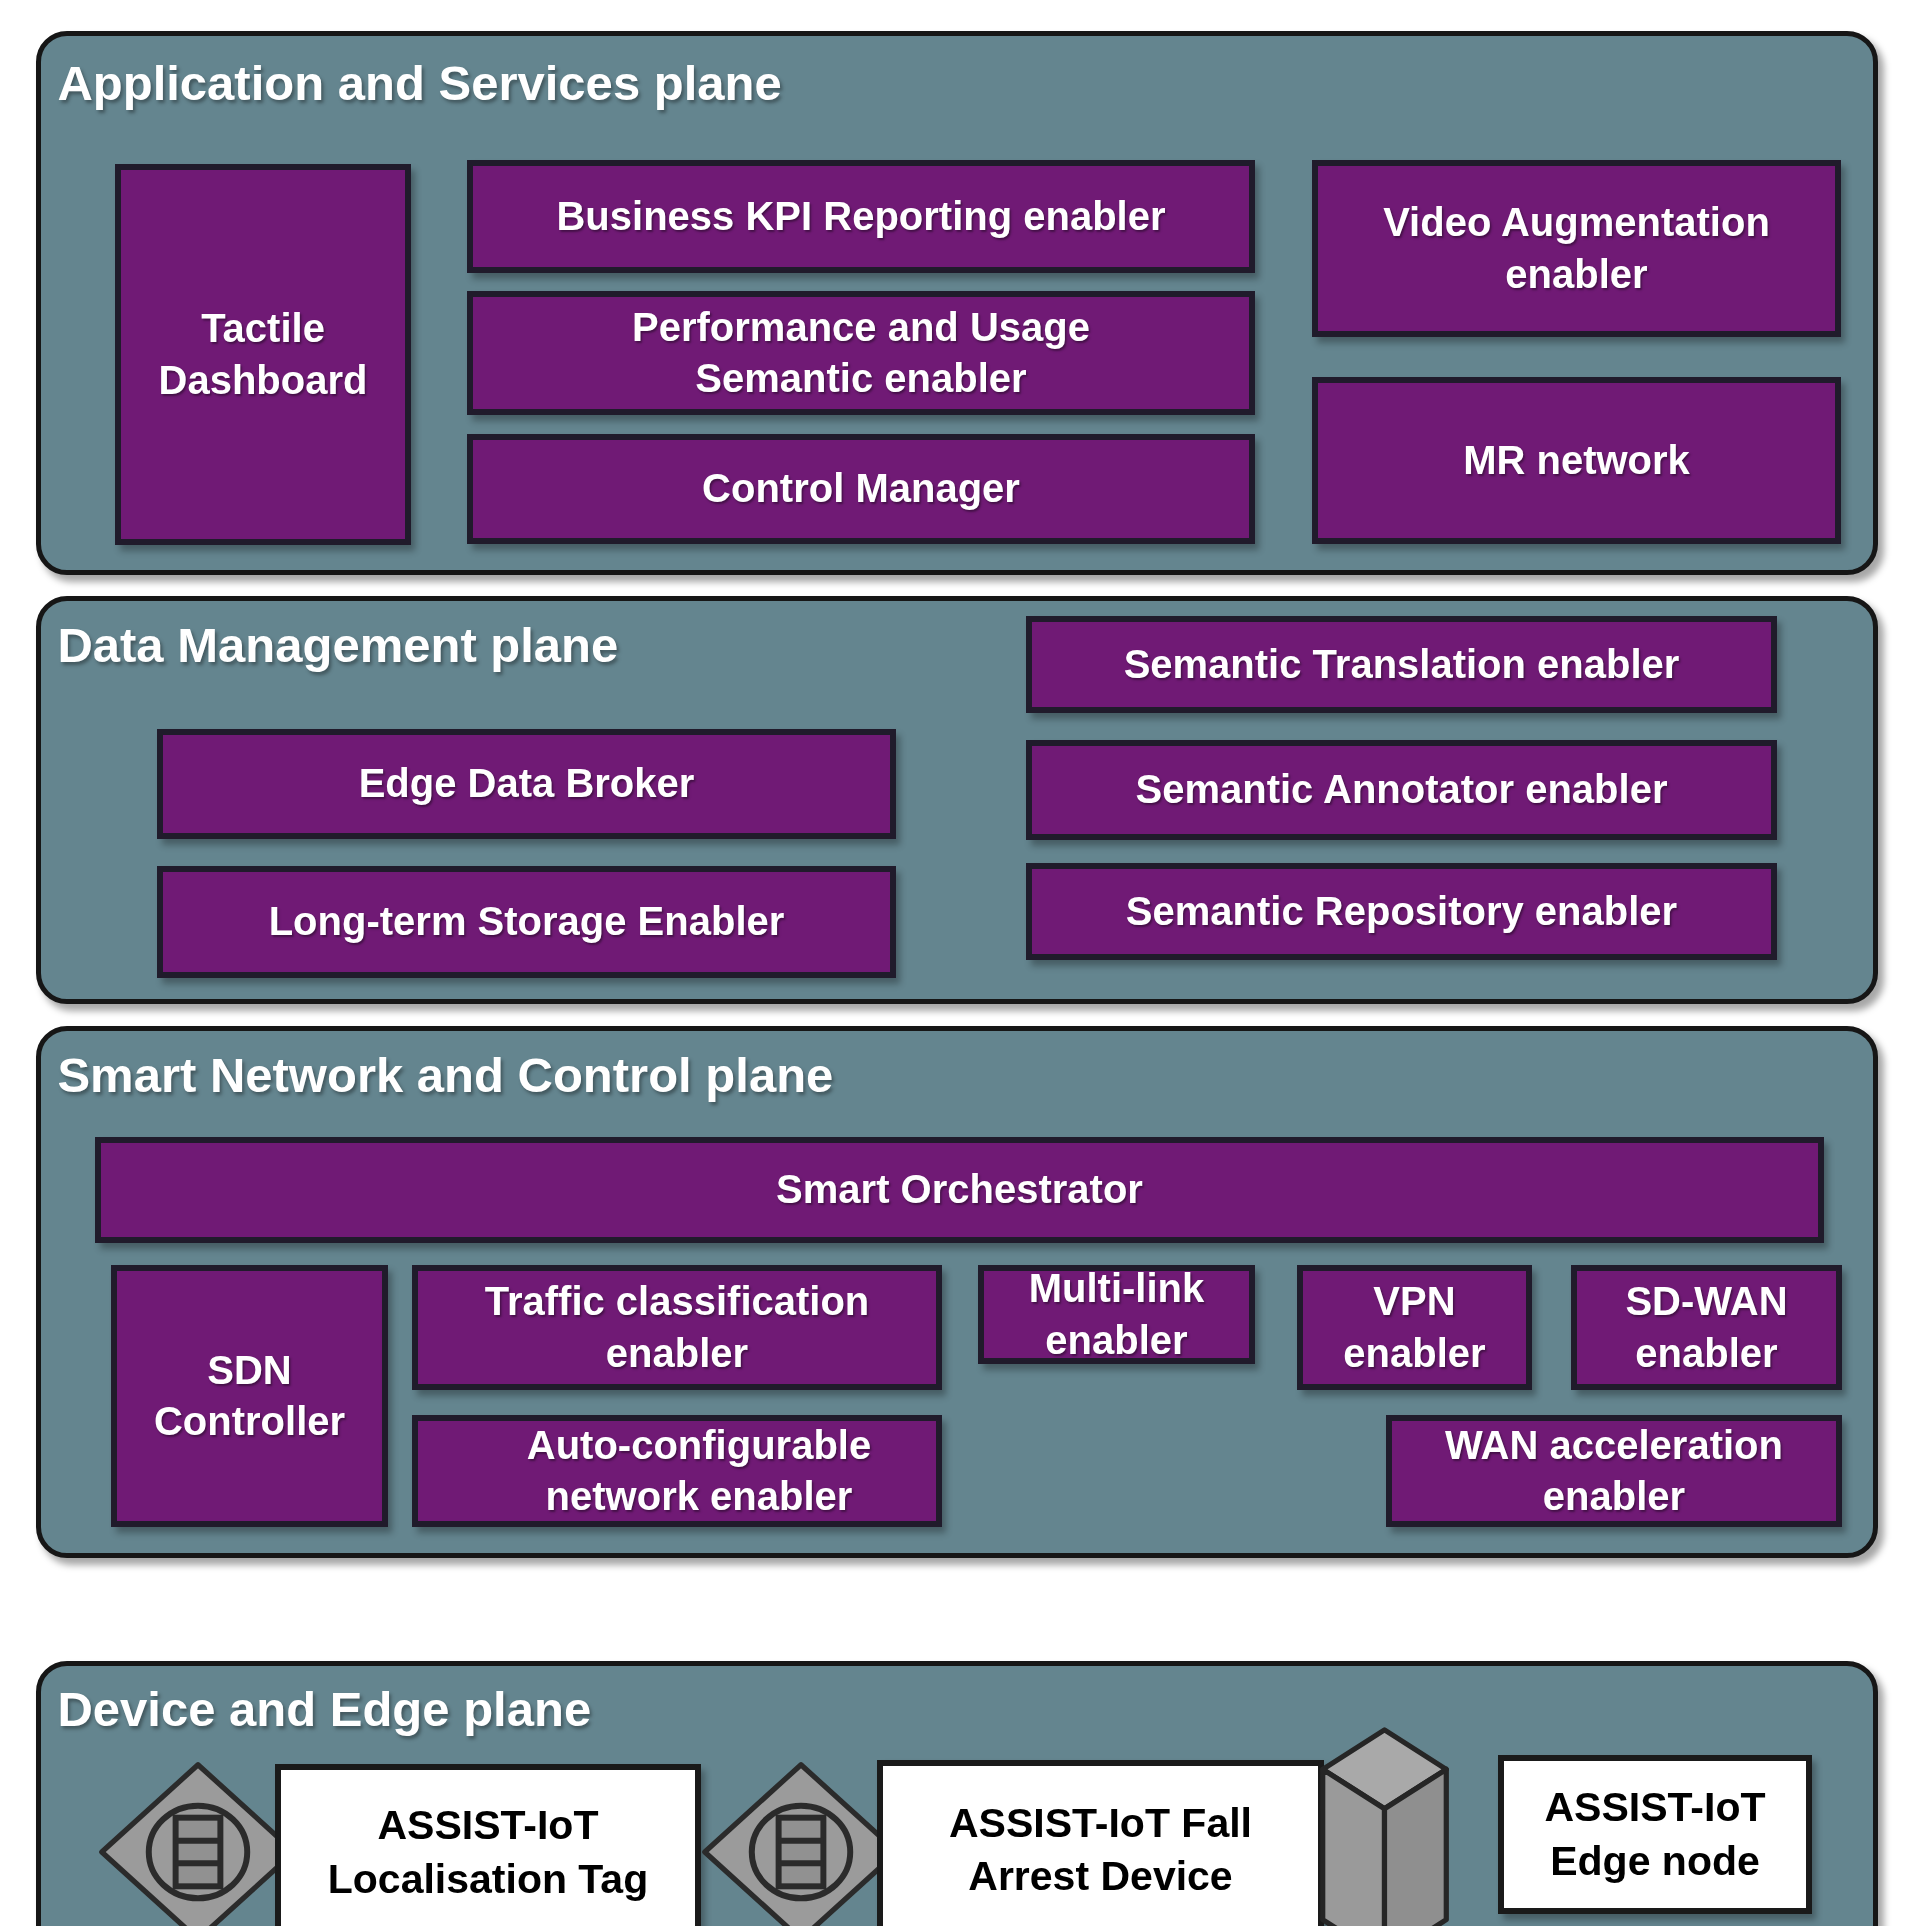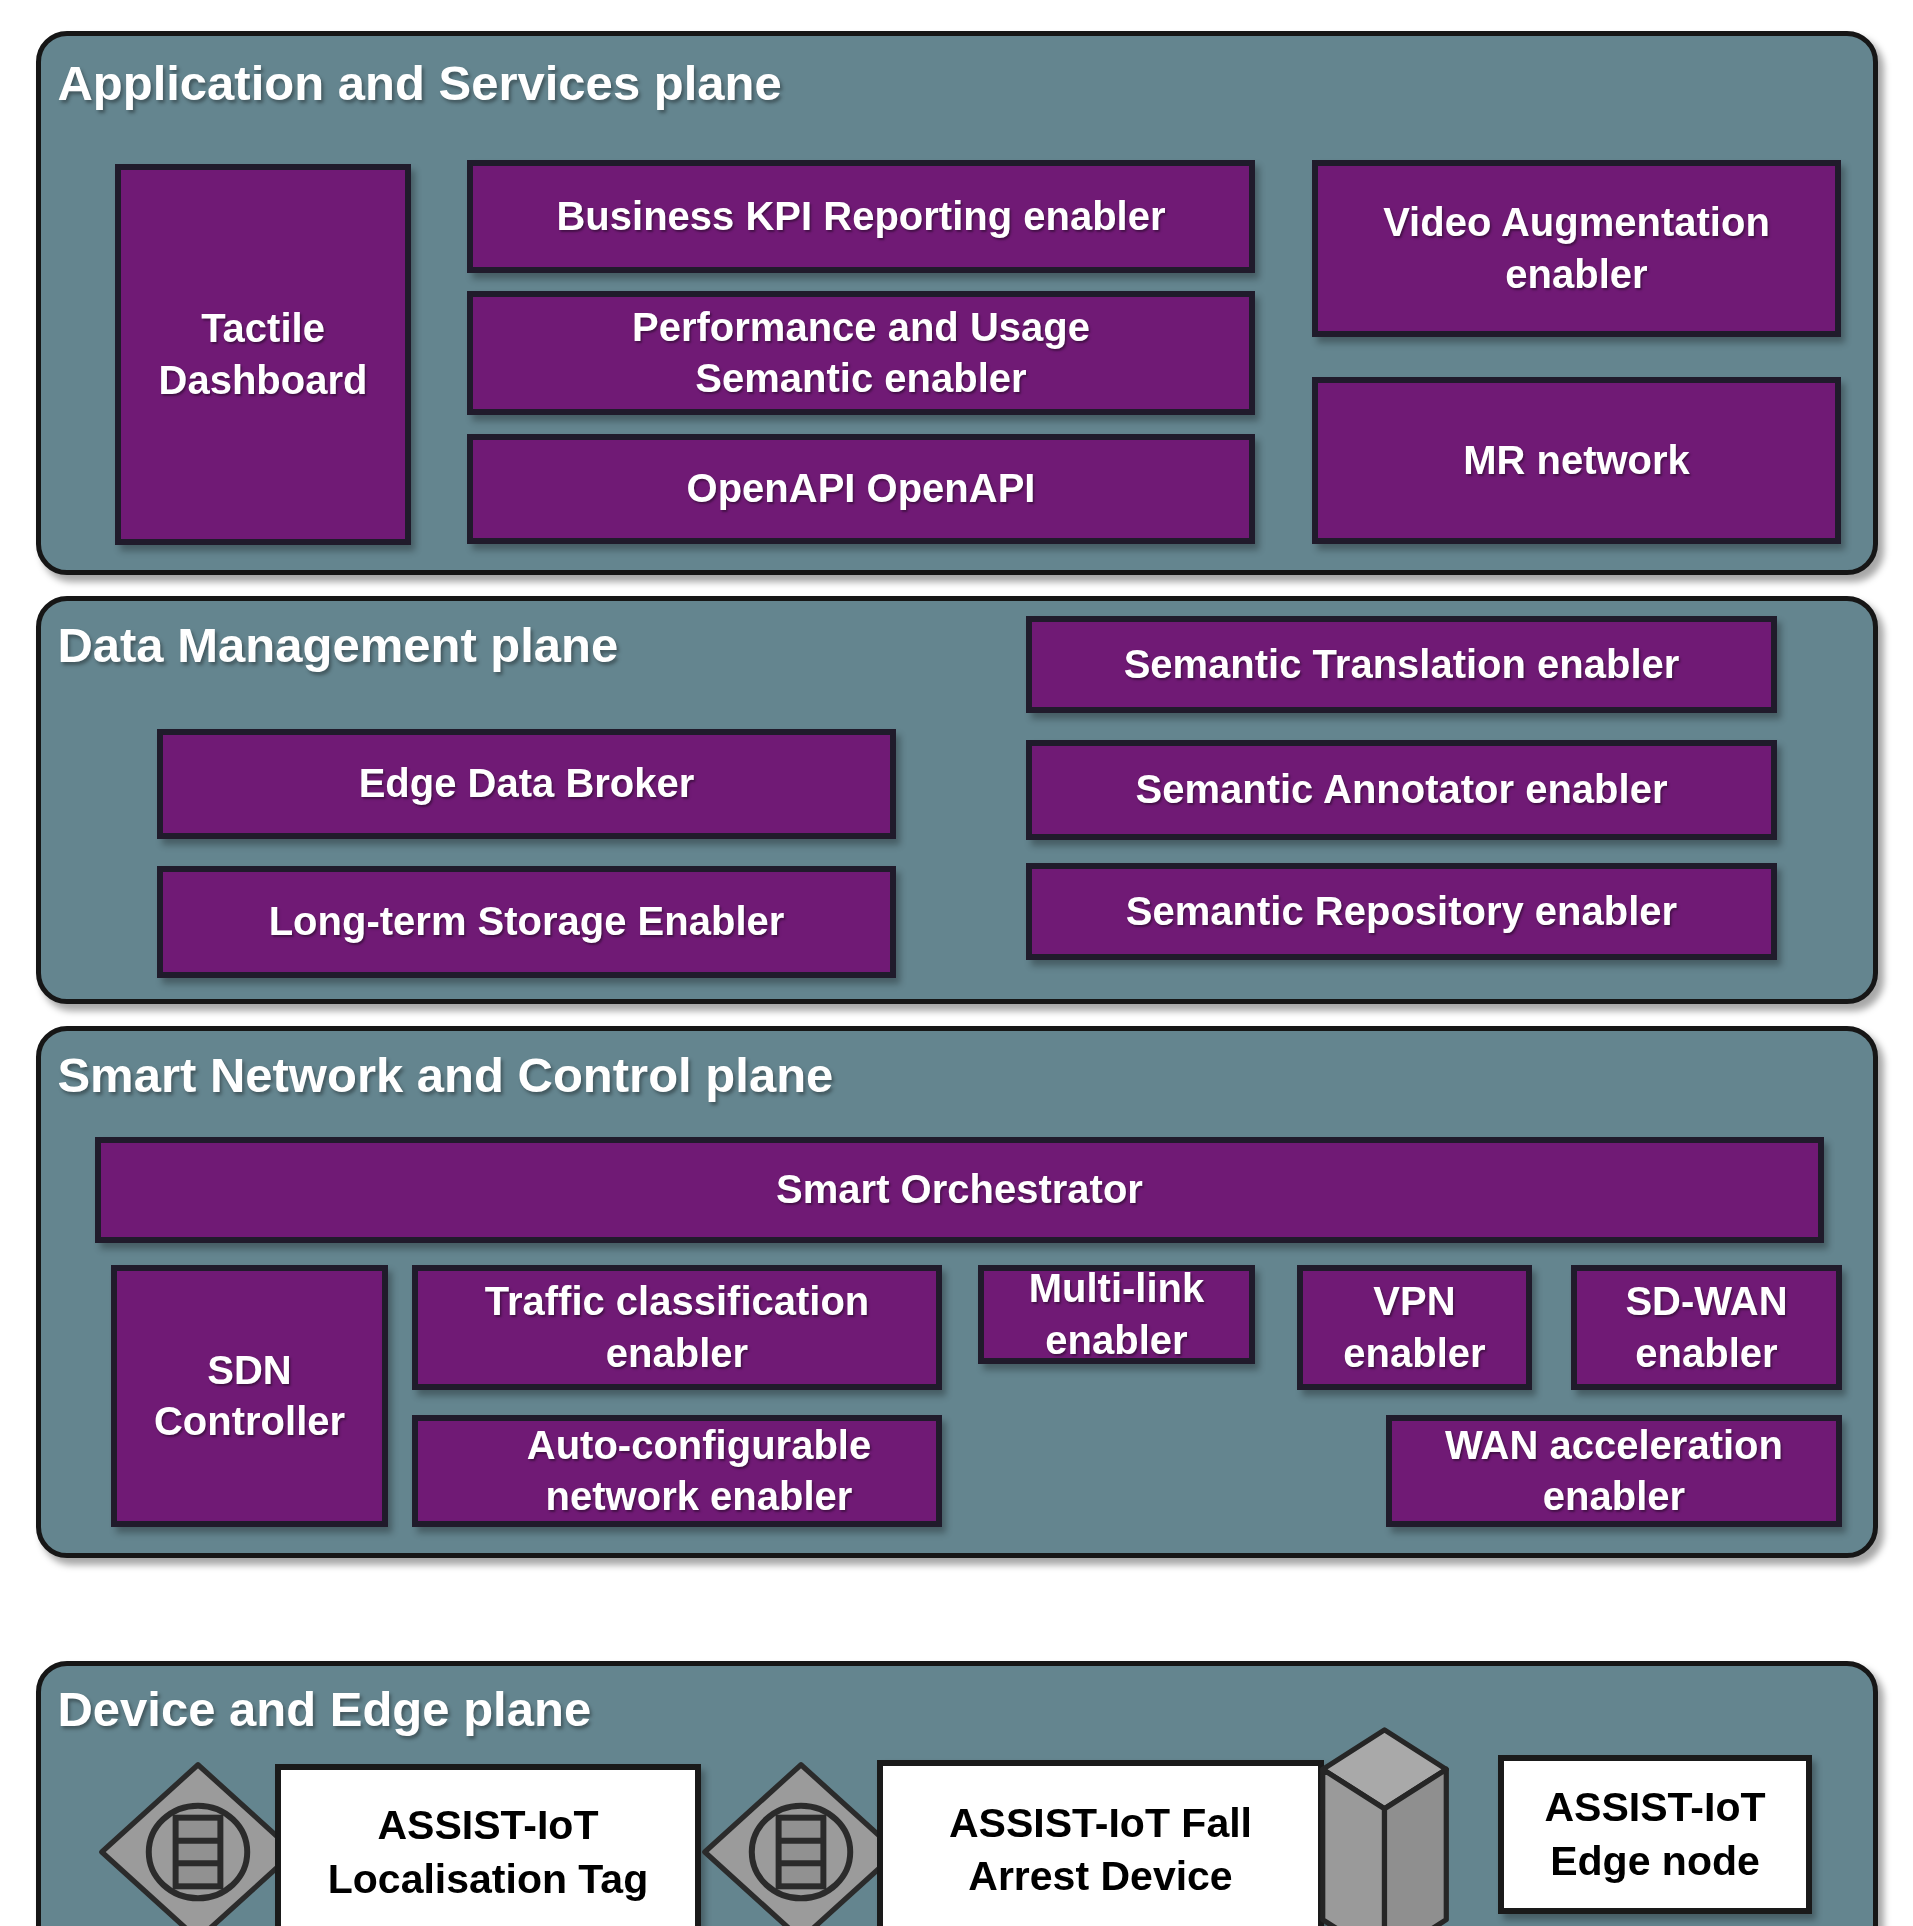--- a/index.html
+++ b/index.html
@@ -82,21 +82,21 @@
     <div class="plane-title" style="top:19.4px;">Application and Services plane</div>
 
     <div class="mbox" style="left:74px; top:128px; width:296px; height:381px;">Tactile
 Dashboard</div>
 
     <div class="mbox" style="left:426px; top:124px; width:788px; height:113px;">Business KPI Reporting enabler</div>
 
     <div class="mbox" style="left:426px; top:255px; width:788px; height:124px;">Performance and Usage
 Semantic enabler</div>
 
-    <div class="mbox" style="left:426px; top:398px; width:788px; height:110px;">OpenAPI OpenAPI</div>
+    <div class="mbox" style="left:426px; top:398px; width:788px; height:110px;">Control Manager</div>
 
     <div class="mbox" style="left:1271px; top:124px; width:529px; height:177px;">Video Augmentation
 enabler</div>
 
     <div class="mbox" style="left:1271px; top:341px; width:529px; height:167px;">MR network</div>
   </div>
 
   <div class="plane" style="top:596px; height:408px;">
     <div class="plane-title" style="top:16.4px;">Data Management plane</div>
 

